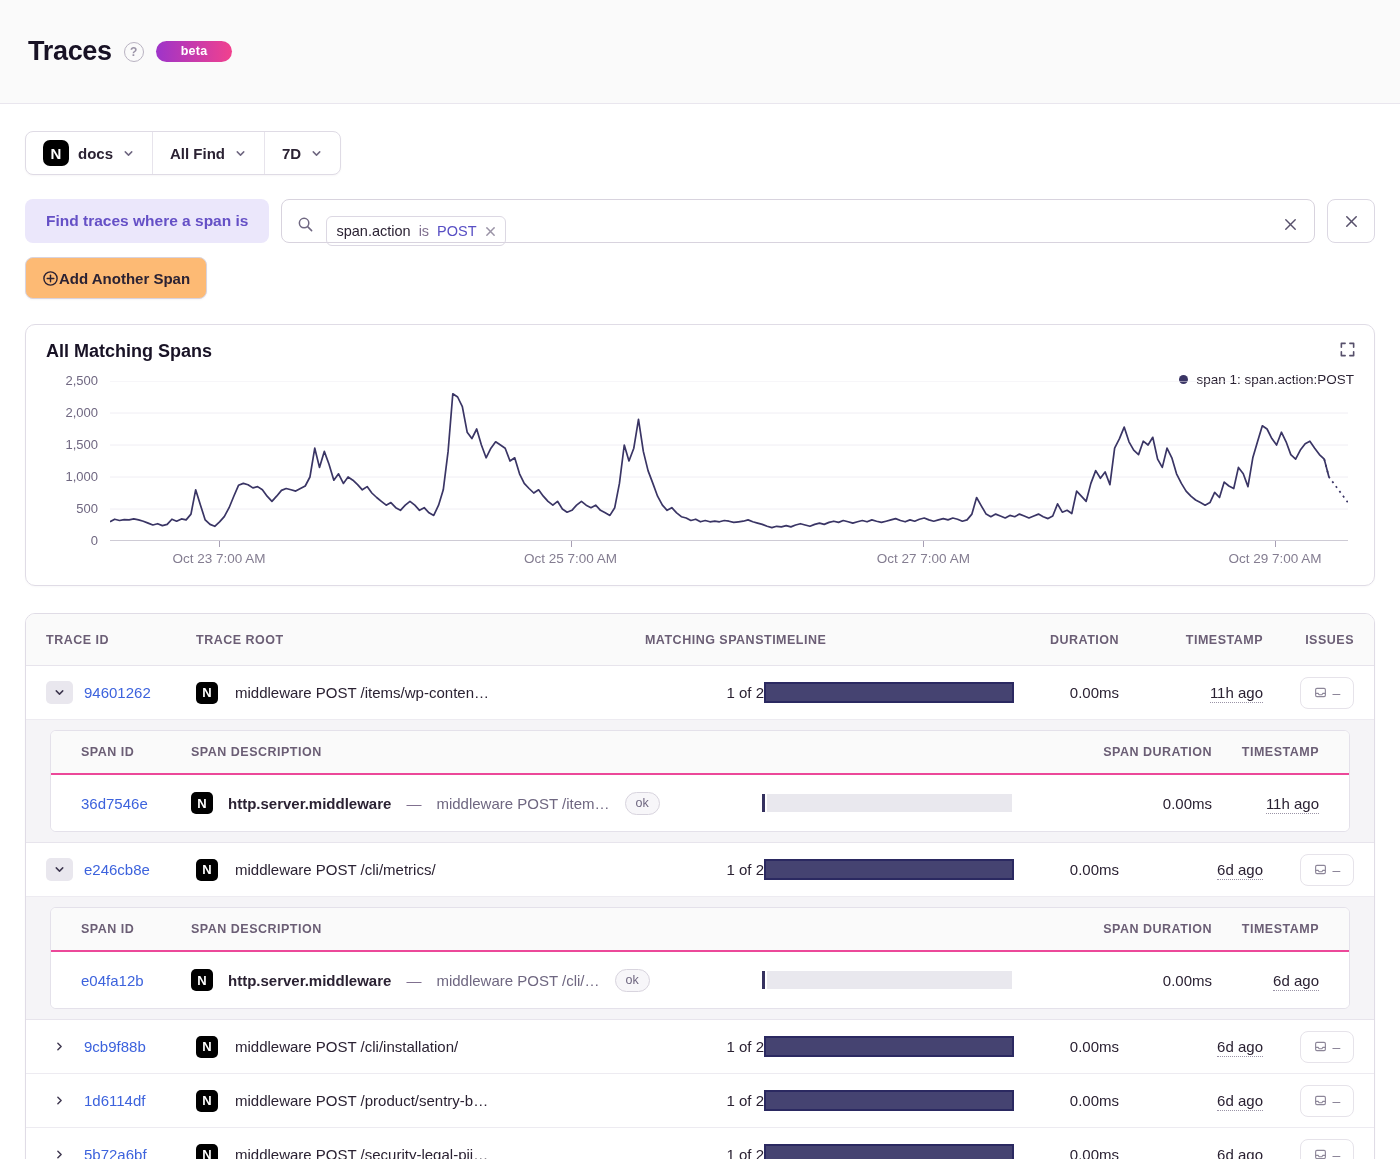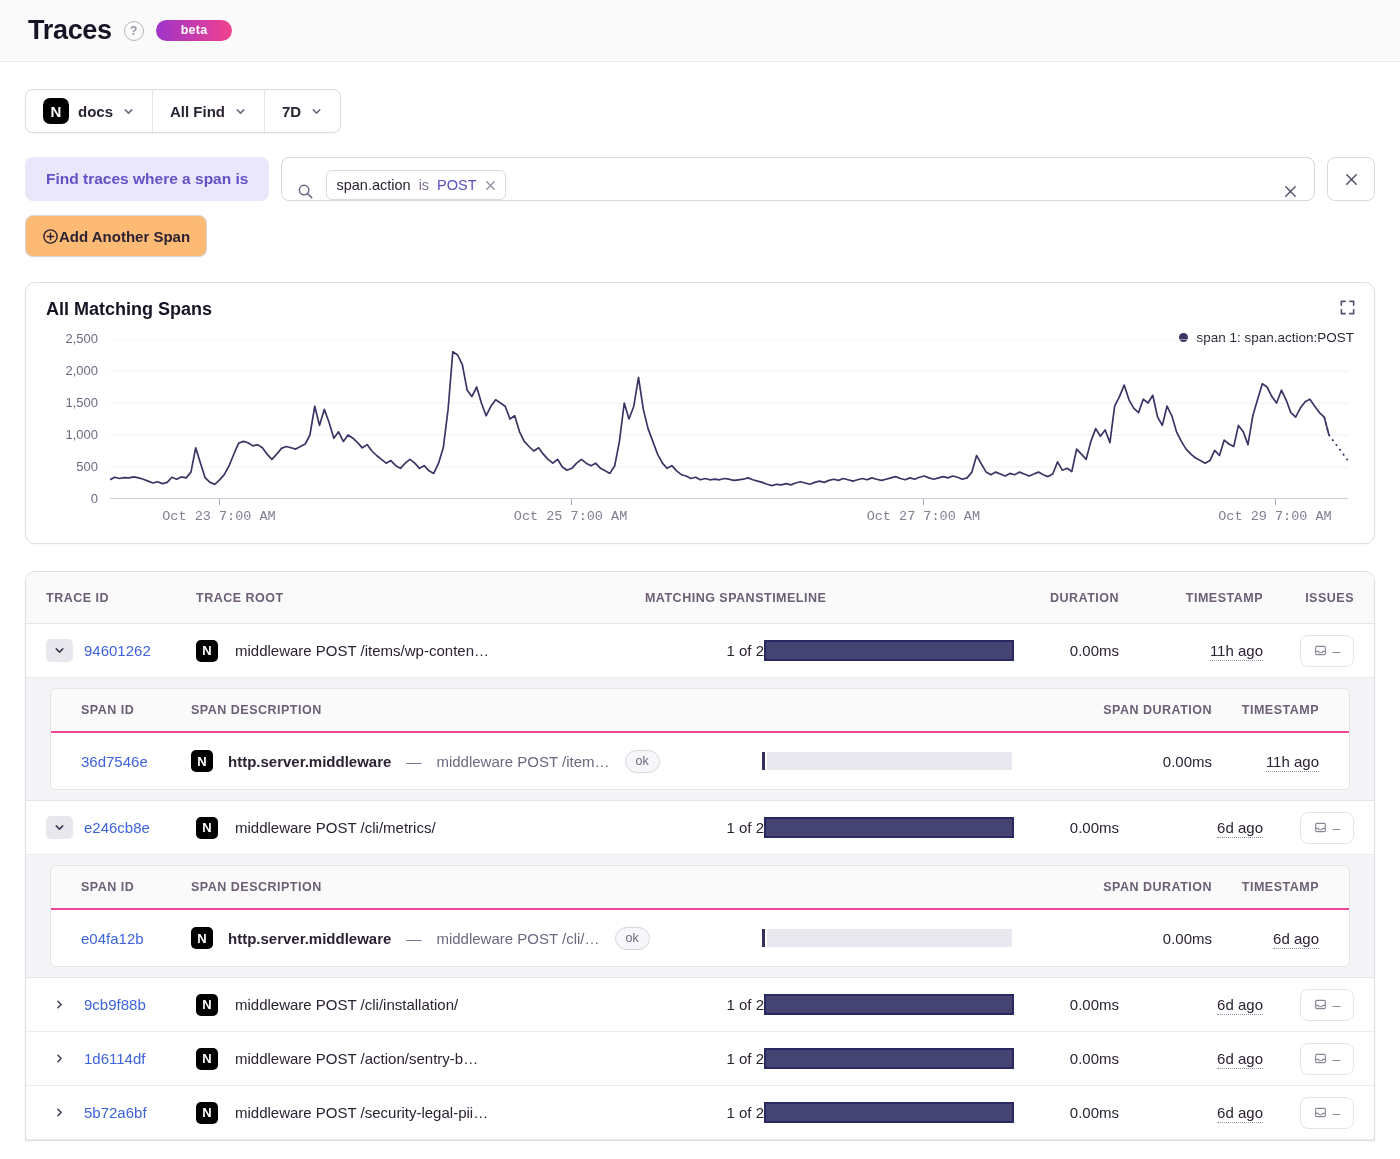--- a/index.html
+++ b/index.html
@@ -5,21 +5,21 @@
   * { box-sizing: border-box; margin: 0; padding: 0; }
   html,body { width:1400px; height:1159px; overflow:hidden; }
   body {
     font-family: "Liberation Sans","DejaVu Sans",sans-serif;
     background:#fff; color:#2b2233; font-size:15px;
   }
   svg { display:block; }
 
   
   .topbar {
-    height:62px; background:#fafafa; border-bottom:1px solid #e9e6ee;
+    height:104px; background:#fafafa; border-bottom:1px solid #e9e6ee;
     display:flex; align-items:center; justify-content:space-between;
     padding:0 36px 0 28px;
   }
   .topbar-left { display:flex; align-items:center; gap:12px; }
   .page-title { font-size:27px; font-weight:700; color:#181225; letter-spacing:-.3px; }
   .help-icon {
     width:20px; height:20px; border:1.5px solid #b9b3c2; border-radius:50%;
     color:#9a93a6; font-size:12px; font-weight:700;
     display:grid; place-items:center; line-height:1;
   }
@@ -56,21 +56,21 @@
   .chev-icon svg { width:13px; height:13px; stroke:#6f6781; }
 
   
   .search-row { margin-top:24px; display:flex; gap:12px; height:44px; }
   .condition-pill {
     background:#ebe7fb; color:#6550c6; border-radius:8px;
     display:flex; align-items:center; padding:0 21px;
     font-weight:700; font-size:15.5px; white-space:nowrap;
   }
   .search-box {
-    flex:1; display:flex; align-items:flex-end; gap:12px; padding:0 15px;
+    flex:1; display:flex; align-items:flex-start; gap:12px; padding:16px 15px;
     background:#fff; border:1px solid #d8d3de; border-radius:8px; cursor:text;
   }
   .search-box .search-icon svg { width:17px; height:17px; stroke:#6f6781; }
   .filter-token {
     display:flex; align-items:center; gap:8px; padding:6px 9px;
     border:1px solid #dcd8e3; border-radius:6px; font-size:14.5px; cursor:pointer;
   }
   .tok-key { color:#2b2233; }
   .tok-op { color:#80708f; }
   .tok-val { color:#584fc4; }
@@ -108,21 +108,21 @@
   .plot-wrap { margin:19px 6px 0 64px; height:160px; position:relative; }
   .plot-wrap svg.plot { position:absolute; inset:0; width:100%; height:100%; }
   .y-label {
     position:absolute; left:-64px; width:52px; text-align:right;
     font-size:13px; color:#6f6781;
   }
   .x-tickmark { position:absolute; bottom:-6px; width:1px; height:6px; background:#a79fb4; }
   .x-axis-row { position:relative; margin:0 6px 0 64px; height:36px; }
   .x-label {
     position:absolute; top:10px; transform:translateX(-50%);
-    font-size:13.5px; color:#847d91; white-space:nowrap;font-family:Liberation Mono, monospace;
+    font-size:13.5px; color:#847d91; white-space:nowrap;
   }
 
   
   .table-card {
     margin-top:27px; border:1px solid #e0dce6; border-radius:10px 10px 0 0;
     overflow:hidden; box-shadow:0 1px 2px rgba(43,34,51,.03);
   }
   .thead {
     display:flex; align-items:center; height:52px; padding:0 20px;
     background:#fafafa; border-bottom:1px solid #e7e4ec;
@@ -488,21 +488,21 @@
               <span>
                 <svg viewBox="0 0 16 16" fill="none" stroke="currentColor" stroke-width="1.8" stroke-linecap="round" stroke-linejoin="round" style="width: 13px; height: 13px;">
                   <polyline points="6,4 10,8 6,12"></polyline>
                 </svg>
               </span>
             </button>
             <a class="trace-link">1d6114df</a>
           </div>
           <div class="c-root">
             <span class="row-nlogo">N</span>
-            <span class="root-text">middleware POST /action/sentry-b…</span>
+            <span class="root-text">middleware POST /product/sentry-b…</span>
           </div>
           <div class="c-match">1 of 2</div>
           <div class="c-tl">
             <div class="tl-bar"></div>
           </div>
           <div class="c-dur">0.00ms</div>
           <div class="c-ts"><span class="dotted-ts">6d ago</span></div>
           <div class="c-iss">
             <button class="issues-btn">
               <span>

